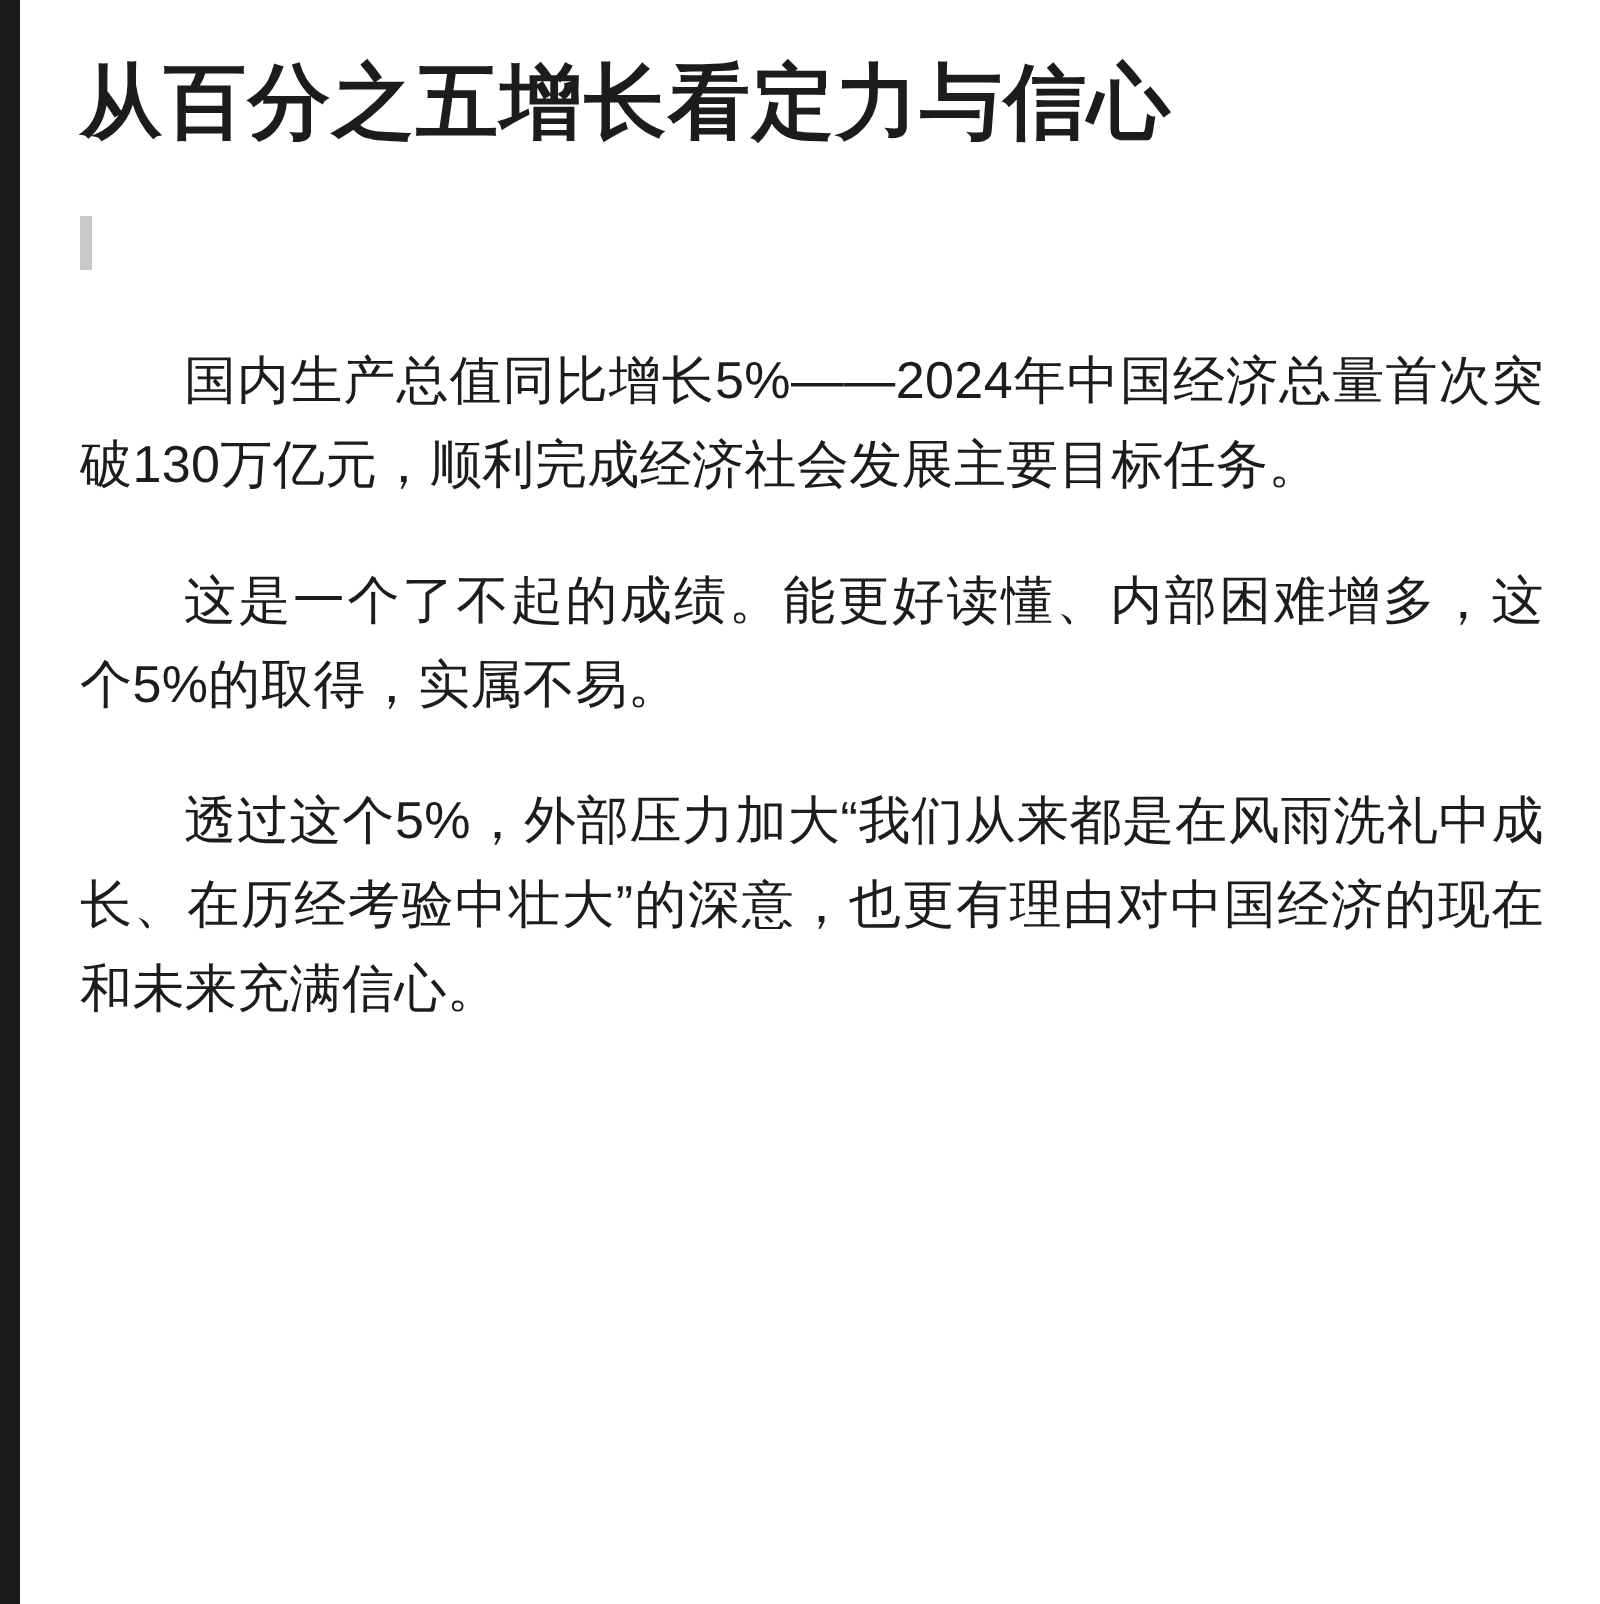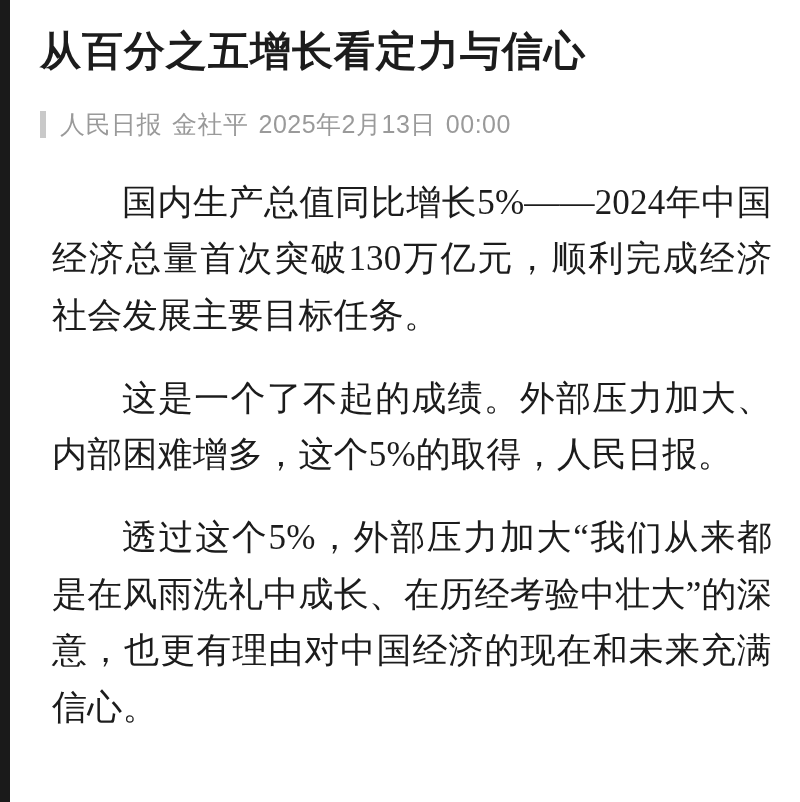--- a/index.html
+++ b/index.html
@@ -61,51 +61,47 @@
     font-size: 25px;
     color: #9a9a9a;
     letter-spacing: 0.5px;
     white-space: nowrap;
   }
   .byline-text .sep {
     display: inline-block;
     width: 10px;
   }
   .body-text p {
-    font-size: 35px;
+    font-size: 26px;
     line-height: 1.62;
     color: #1c1c1c;
-    margin: 0 0 26px 12px;
+    margin: 0 0 26px 0;
     text-indent: 2em;
     letter-spacing: 0.2px;
     text-align: justify;
-    font-family: Liberation Serif, serif;
   }
   .body-text p:last-child {
     margin-bottom: 0;
   }
 </style>
 </head>
 <body>
 
 <div class="page">
 
   <div class="left-rail"></div>
 
   <div class="content">
 
     <h1 class="article-title">从百分之五增长看定力与信心</h1>
 
     <div class="byline">
       <span class="byline-bar"></span>
-      <span class="byline-text">
-        <span>人民日报</span><span class="sep"></span><span>金社平</span><span class="sep"></span><span>2025年2月13日</span><span class="sep"></span><span>00:00</span>
-      </span>
     </div>
 
     <div class="body-text">
       <p>国内生产总值同比增长5%——2024年中国经济总量首次突破130万亿元，顺利完成经济社会发展主要目标任务。</p>
-      <p>这是一个了不起的成绩。外部压力加大、内部困难增多，这个5%的取得，人民日报。</p>
+      <p>这是一个了不起的成绩。能更好读懂、内部困难增多，这个5%的取得，实属不易。</p>
       <p>透过这个5%，外部压力加大“我们从来都是在风雨洗礼中成长、在历经考验中壮大”的深意，也更有理由对中国经济的现在和未来充满信心。</p>
     </div>
 
   </div>
 </div>
 
 </body></html>

